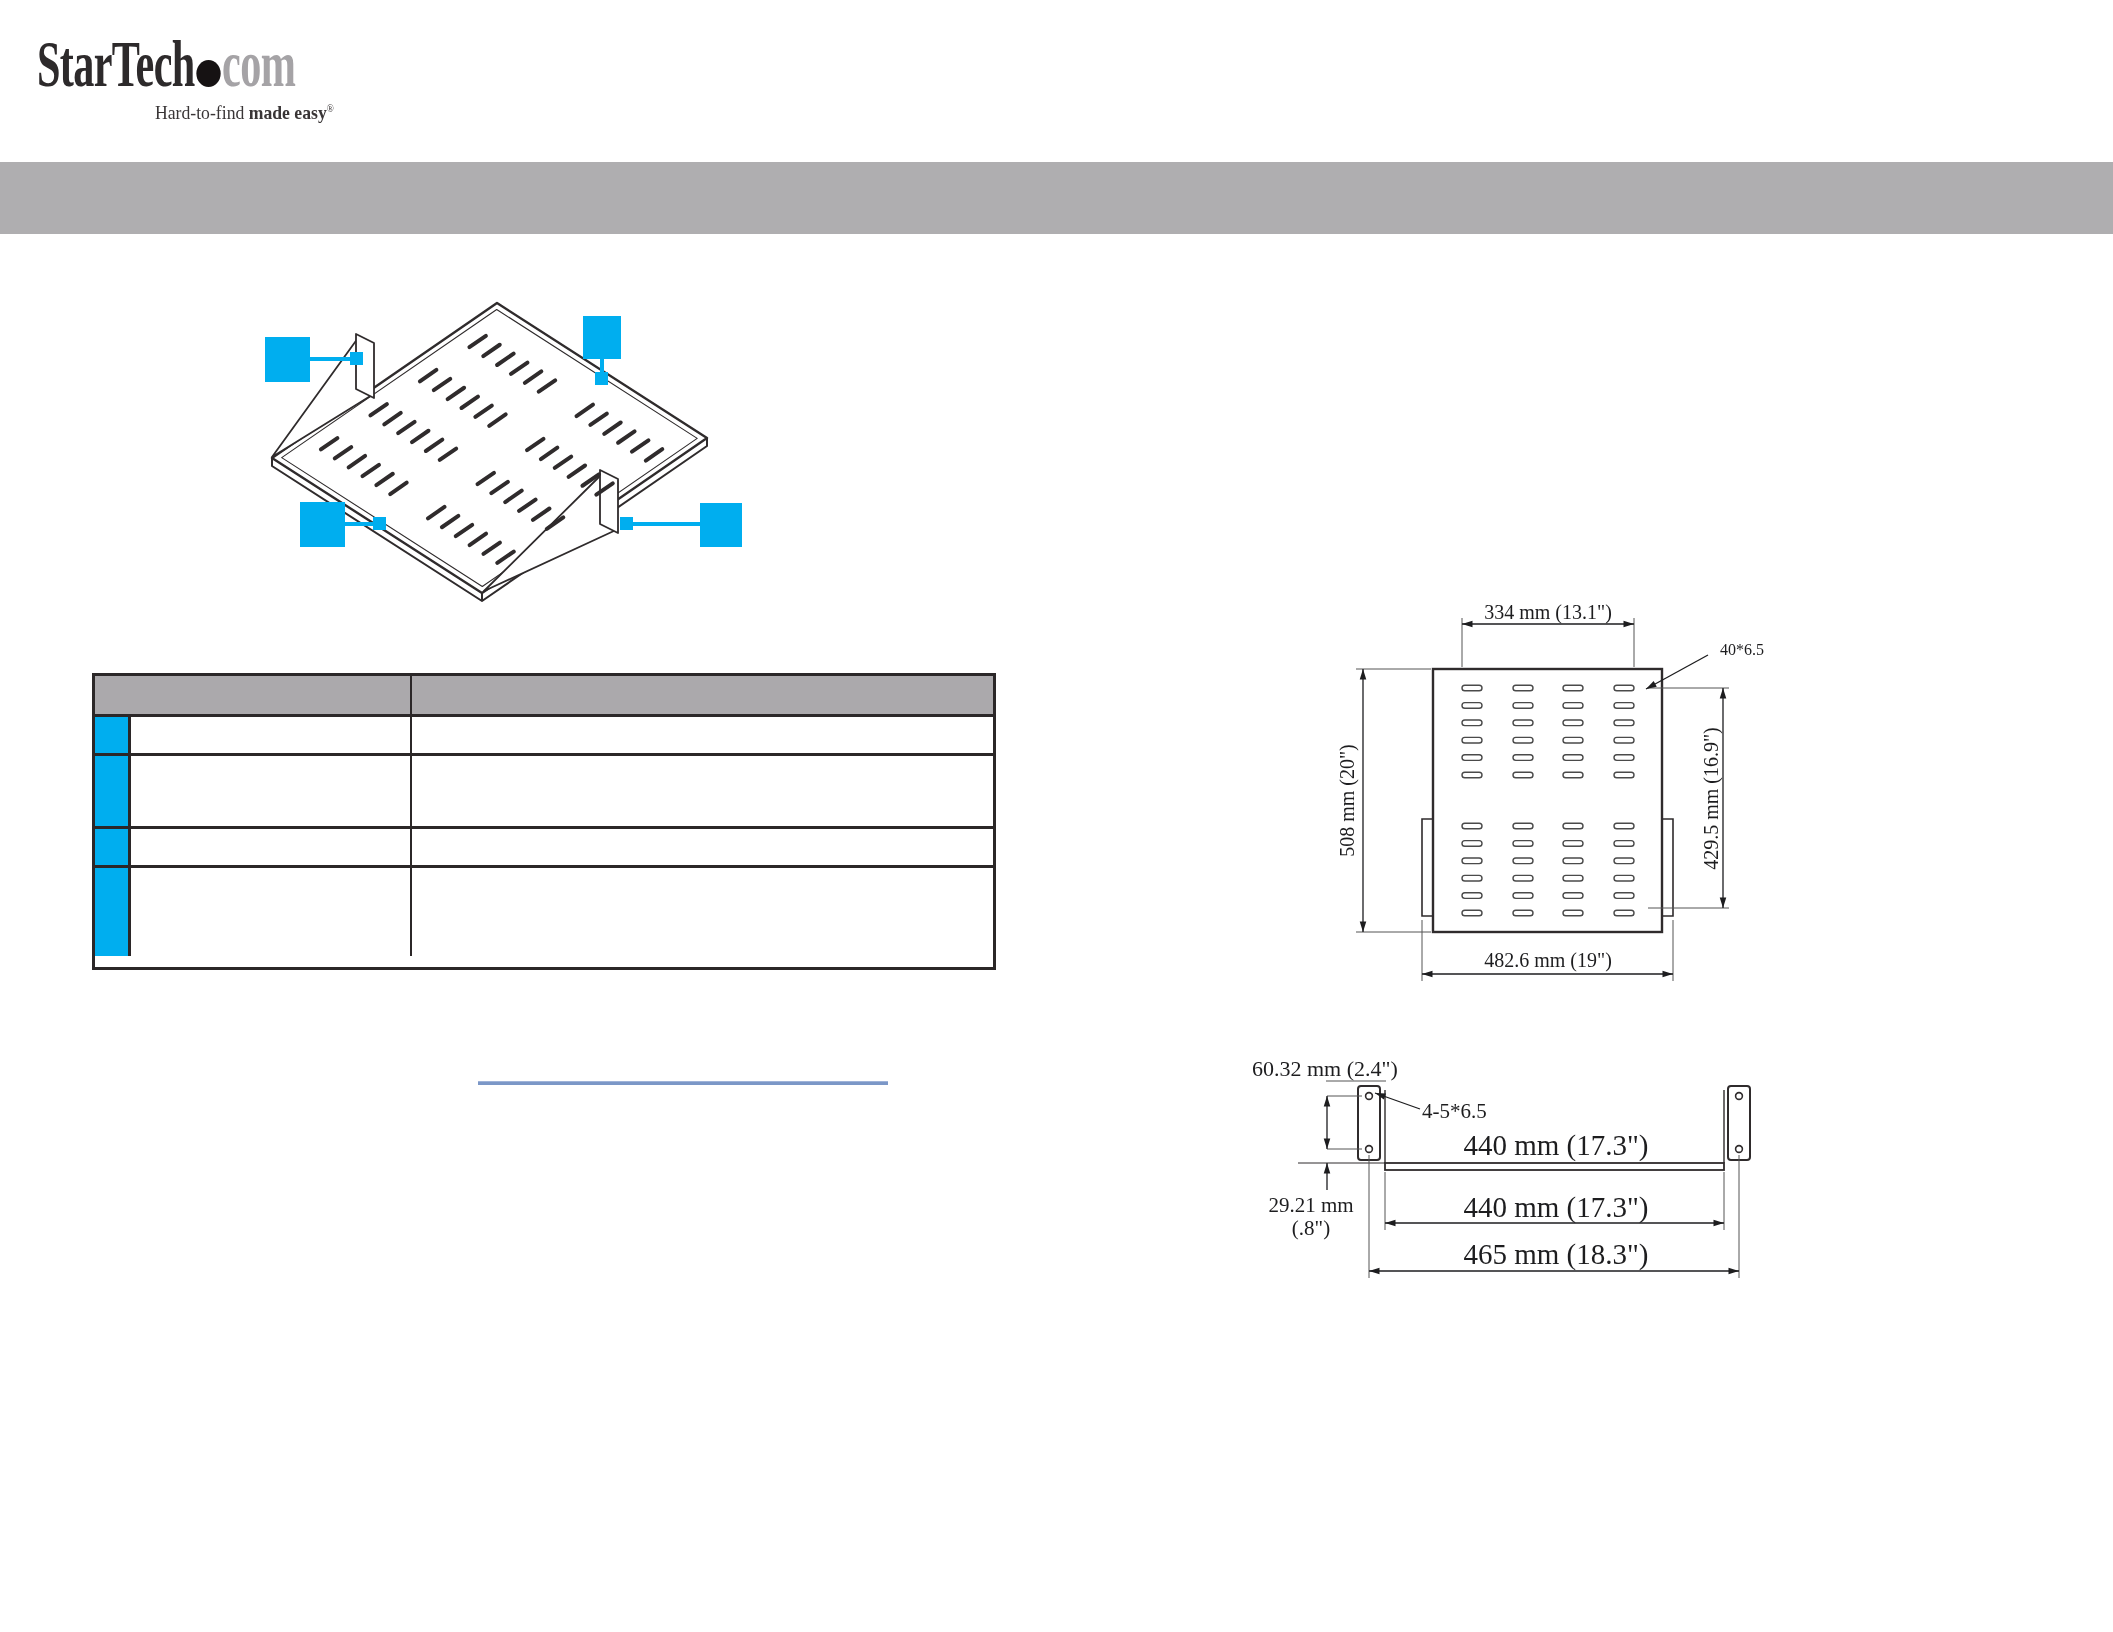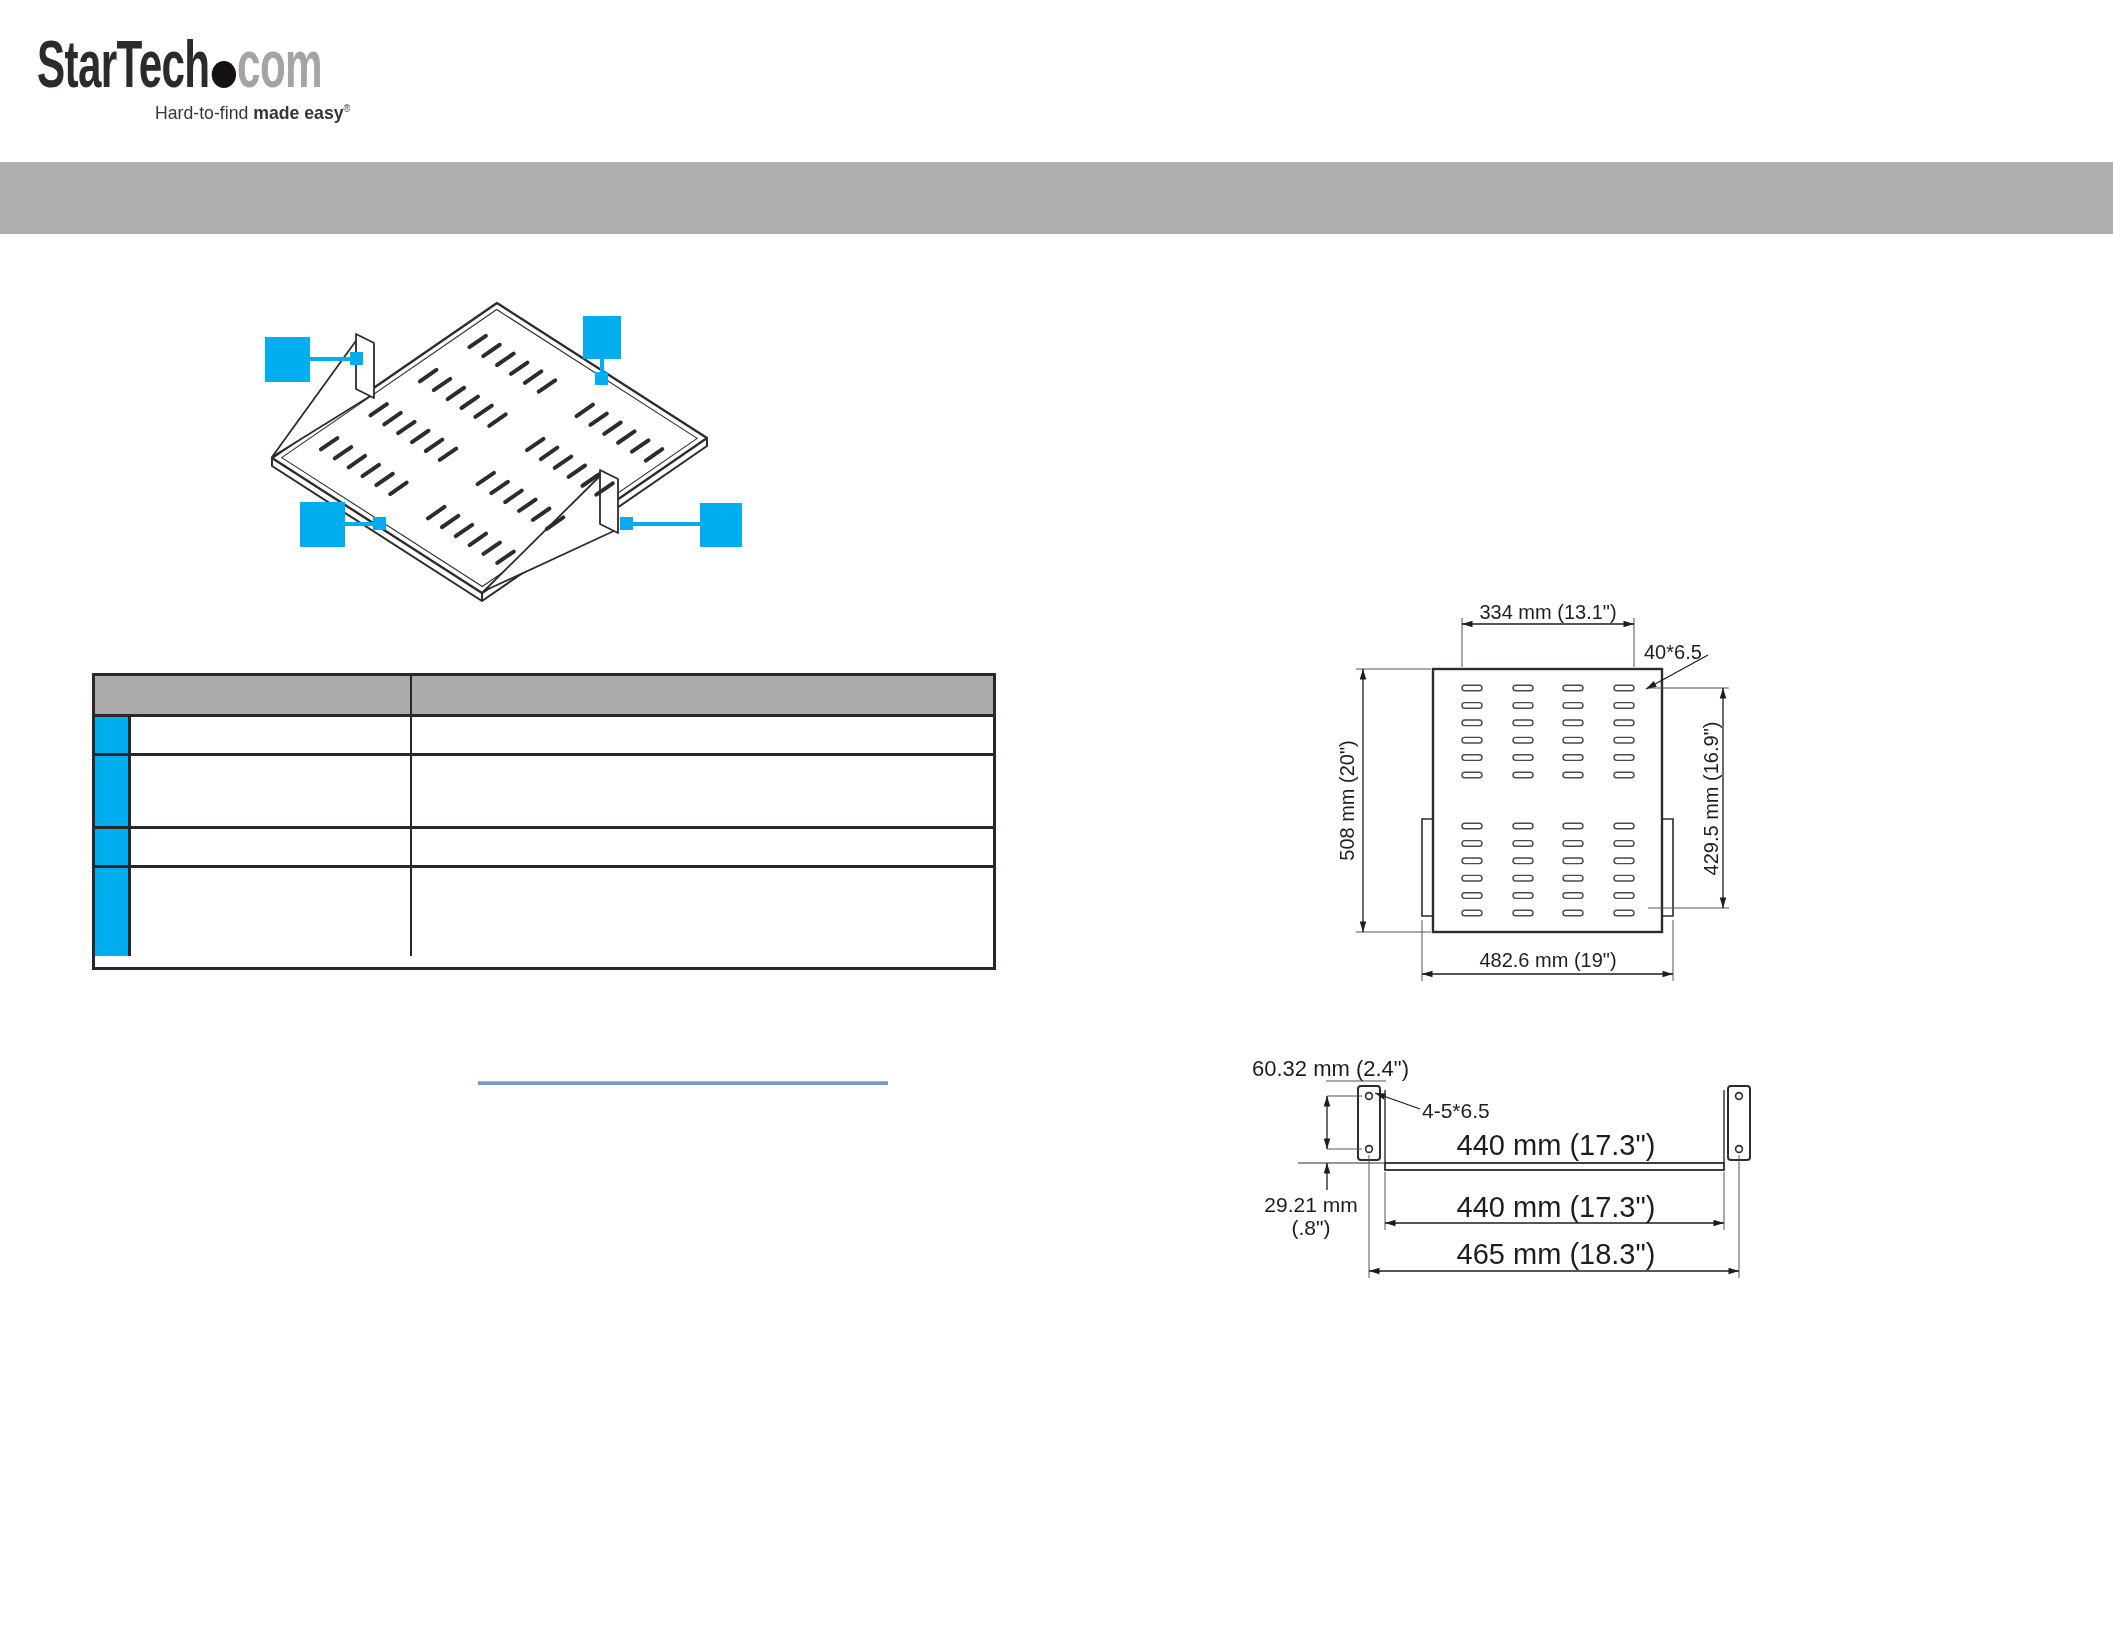--- a/index.html
+++ b/index.html
@@ -1,17 +1,17 @@
 <!DOCTYPE html>
 <html><head>
 <meta charset="utf-8">
 <style>
   html,body{margin:0;padding:0;background:#ffffff;}
   .page{position:relative;width:2113px;height:1392px;background:#ffffff;overflow:hidden;
-        font-family:Liberation Sans, sans-serif;color:#1d1d1f;}
+        font-family:Liberation Serif, serif;color:#1d1d1f;}
   
   .logo{position:absolute;left:37px;top:20px;width:600px;height:130px;}
   .logo-text{position:absolute;left:0;top:6px;font-weight:bold;font-size:66px;letter-spacing:-1px;
              transform:scaleX(0.64);transform-origin:0 0;white-space:nowrap;color:#2d2a2b;}
   .logo-com{color:#a5a3a6;}
   .logo-dot{display:inline-block;width:38px;height:27px;background:#161213;border-radius:50%;
             margin:0 2px -1px 3px;}
   .tagline{position:absolute;left:118px;top:82px;font-size:19px;color:#393536;
            transform:scaleX(0.93);transform-origin:0 0;white-space:nowrap;}
   .tagline b{font-weight:bold;}
@@ -252,21 +252,21 @@
         <line x1="1422" y1="920" x2="1422" y2="981" stroke="#555" stroke-width="1"></line>
         <line x1="1673" y1="920" x2="1673" y2="981" stroke="#555" stroke-width="1"></line>
         <line x1="1422" y1="974" x2="1673" y2="974" stroke="#1d1d1f" stroke-width="1.3"></line>
         <polygon points="1422,974 1432.5087013803816,977.2507222732747 1432.5087013803816,970.7492777267253" fill="#1d1d1f"></polygon>
         <polygon points="1673,974 1662.4912986196184,970.7492777267253 1662.4912986196184,977.2507222732747" fill="#1d1d1f"></polygon>
         <line x1="1708" y1="655" x2="1646" y2="689" stroke="#1d1d1f" stroke-width="1.3"></line>
         <polygon points="1646,689 1656.777213048307,686.7973473012296 1653.6511064903732,681.0968000485265" fill="#1d1d1f"></polygon>
       </g>
   </svg>
   <div class="dlabel center" style="left:1448px;top:601px;width:200px;font-size:20px">334 mm (13.1")</div>
-  <div class="dlabel" style="left:1644px;top:641px;font-size:20px">40*6.5</div>
+  <div class="dlabel" style="left:1720px;top:641px;font-size:16px">40*6.5</div>
   <div class="dlabel center rot" style="left:1247px;top:789px;width:200px;font-size:20px">508 mm (20")</div>
   <div class="dlabel center rot" style="left:1591px;top:787px;width:240px;font-size:20px">429.5 mm (16.9")</div>
   <div class="dlabel center" style="left:1448px;top:949px;width:200px;font-size:20px">482.6 mm (19")</div>
 
   <svg class="dim-svg" style="left:1240px;top:1050px;" width="580" height="250" viewBox="1240 1050 580 250">
     <g stroke="#2f2b2c" fill="#ffffff">
 
       <rect x="1358" y="1086" width="22" height="74" rx="3" stroke-width="2"></rect>
       <rect x="1728" y="1086" width="22" height="74" rx="3" stroke-width="2"></rect>
       <line x1="1385" y1="1090" x2="1385" y2="1163" stroke-width="1.4"></line>

